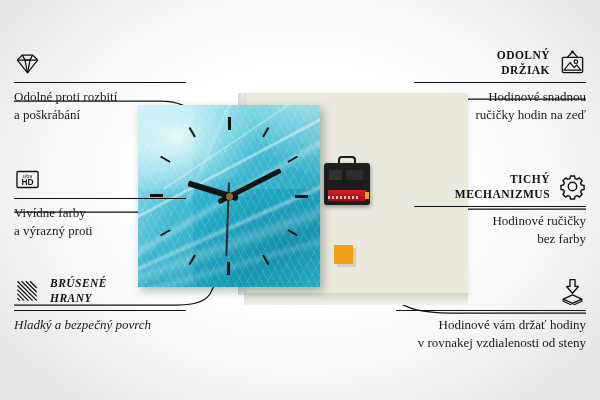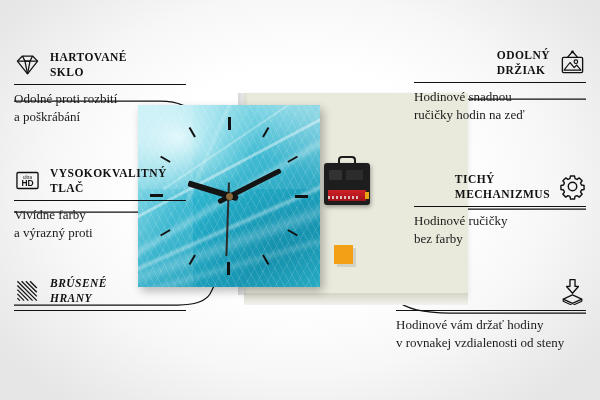--- a/index.html
+++ b/index.html
@@ -105,21 +105,21 @@
   .feat{ position:absolute; width:172px; }
   .feat .head{ display:flex; align-items:center; gap:9px; }
   .feat.right .head{ justify-content:flex-end; }
   .feat .ttl{
     font-size:11.5px; font-weight:bold; letter-spacing:.04em; color:#111;
     line-height:1.28; text-transform:uppercase;
   }
   .feat .ico{ width:27px; height:27px; flex:none; }
   .feat .rule{ height:1px; background:#111; margin:5px 0 5px; }
   .feat .desc{ font-size:13px; color:#1a1a1a; line-height:1.38; }
-  .feat.right .ttl, .feat.right .desc{ }
+  .feat.right .ttl, .feat.right .desc{ text-align:right; }
 </style>
 </head>
 <body>
 
 <div id="stage">
 
   <svg id="wires" viewBox="0 0 600 400">
 
     <path d="M14,101 L160,101 Q188,101 196,118 L203,136"></path>
     <circle class="node" cx="203.5" cy="139" r="4.2"></circle>
@@ -217,44 +217,36 @@
         <svg viewBox="0 0 32 32" width="27" height="27">
             <g fill="none" stroke="#111" stroke-width="1.5" stroke-linejoin="round">
           <path d="M4 12 L10 6 L22 6 L28 12 L16 27 Z"></path>
               <path d="M4 12 L28 12"></path>
               <path d="M10 6 L13 12 L16 27"></path>
               <path d="M22 6 L19 12 L16 27"></path>
               <path d="M13 12 L19 12"></path>
         </g>
           </svg>
       </span>
-      <span class="ttl">
-        <span>HARTOVANÉ</span><br>
-        <span>SKLO</span>
-      </span>
     </div>
     <div class="rule"></div>
     <div class="desc">
       <span>Odolné proti rozbití</span><br>
       <span>a poškrábání</span>
     </div>
   </div>
 
   <div class="feat" style="left:14px; top:166px;">
     <div class="head">
       <span class="ico">
         <svg viewBox="0 0 32 32" width="27" height="27">
           <rect x="3.5" y="6.5" width="25" height="19" rx="1.5" fill="none" stroke="#111" stroke-width="1.6"></rect>
           <text x="16" y="14" font-family="Liberation Sans, sans-serif" font-size="5.4" text-anchor="middle" fill="#111">ultra</text>
           <text x="16" y="23" font-family="Liberation Sans, sans-serif" font-size="10" font-weight="bold" text-anchor="middle" fill="#111">HD</text>
         </svg>
-      </span>
-      <span class="ttl">
-        <span>VYSOKOKVALITNÝ</span><br>
-        <span>TLAČ</span>
       </span>
     </div>
     <div class="rule"></div>
     <div class="desc">
       <span>Vivídne farby</span><br>
       <span>a výrazný proti</span>
     </div>
   </div>
 
   <div class="feat" style="left:14px; top:276px;font-style:italic;">
@@ -272,20 +264,23 @@
               <path d="M19 5 L27 13"></path>
         </g>
           </svg>
       </span>
       <span class="ttl">
         <span>BRÚSENÉ</span><br>
         <span>HRANY</span>
       </span>
     </div>
     <div class="rule"></div>
+    <div class="desc">
+      <span>Hladký a bezpečný povrch</span>
+    </div>
   </div>
 
   <div class="feat right" style="left:414px; top:48px;">
     <div class="head">
       <span class="ttl">
         <span>ODOLNÝ</span><br>
         <span>DRŽIAK</span>
       </span>
       <span class="ico">
         <svg viewBox="0 0 32 32" width="27" height="27">

